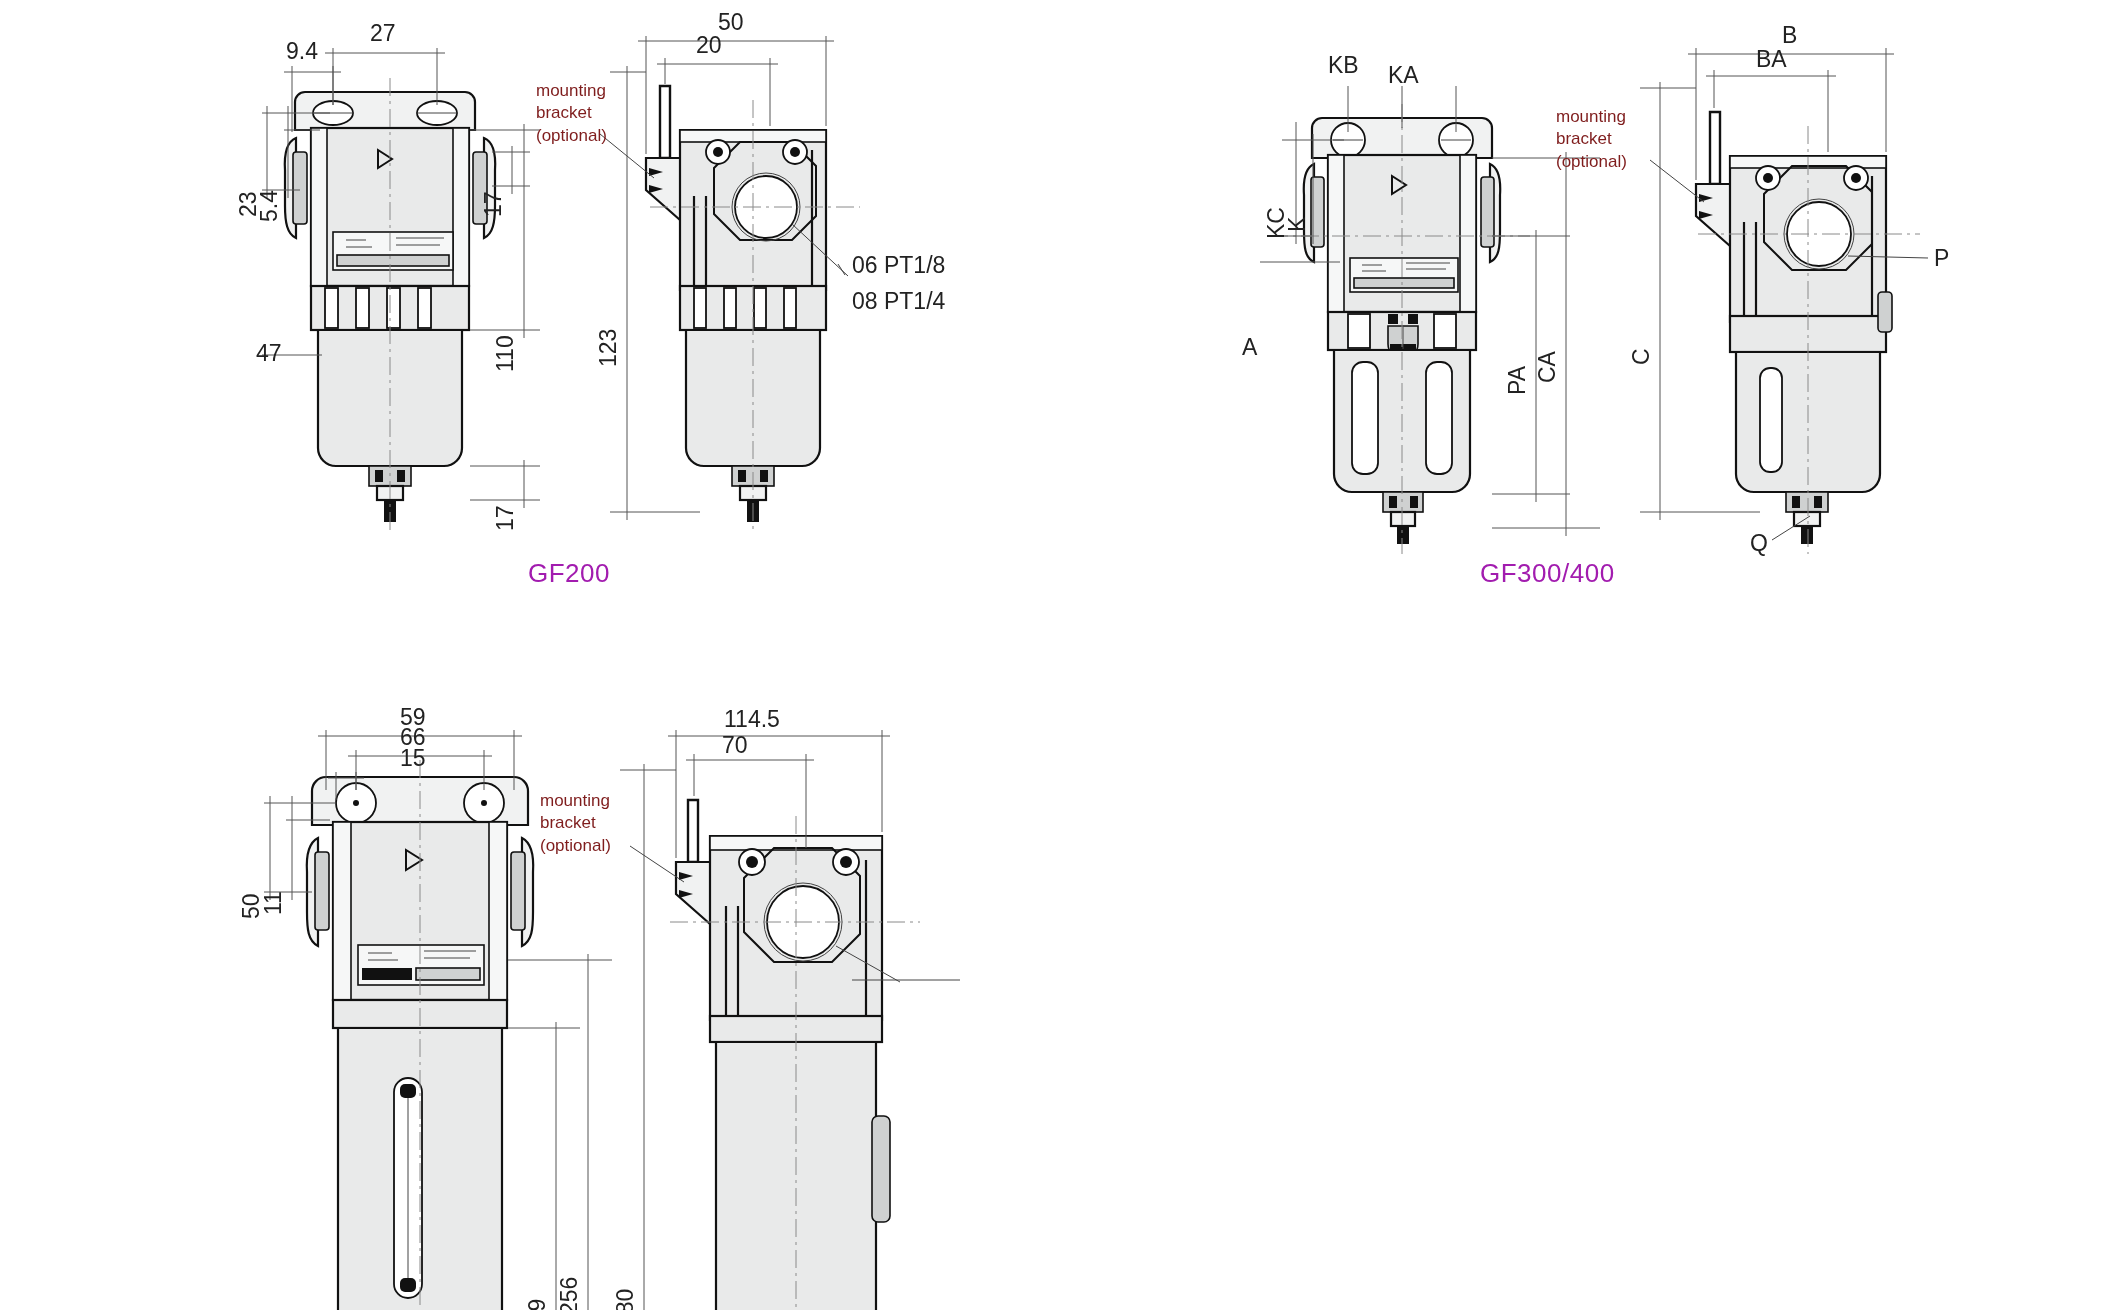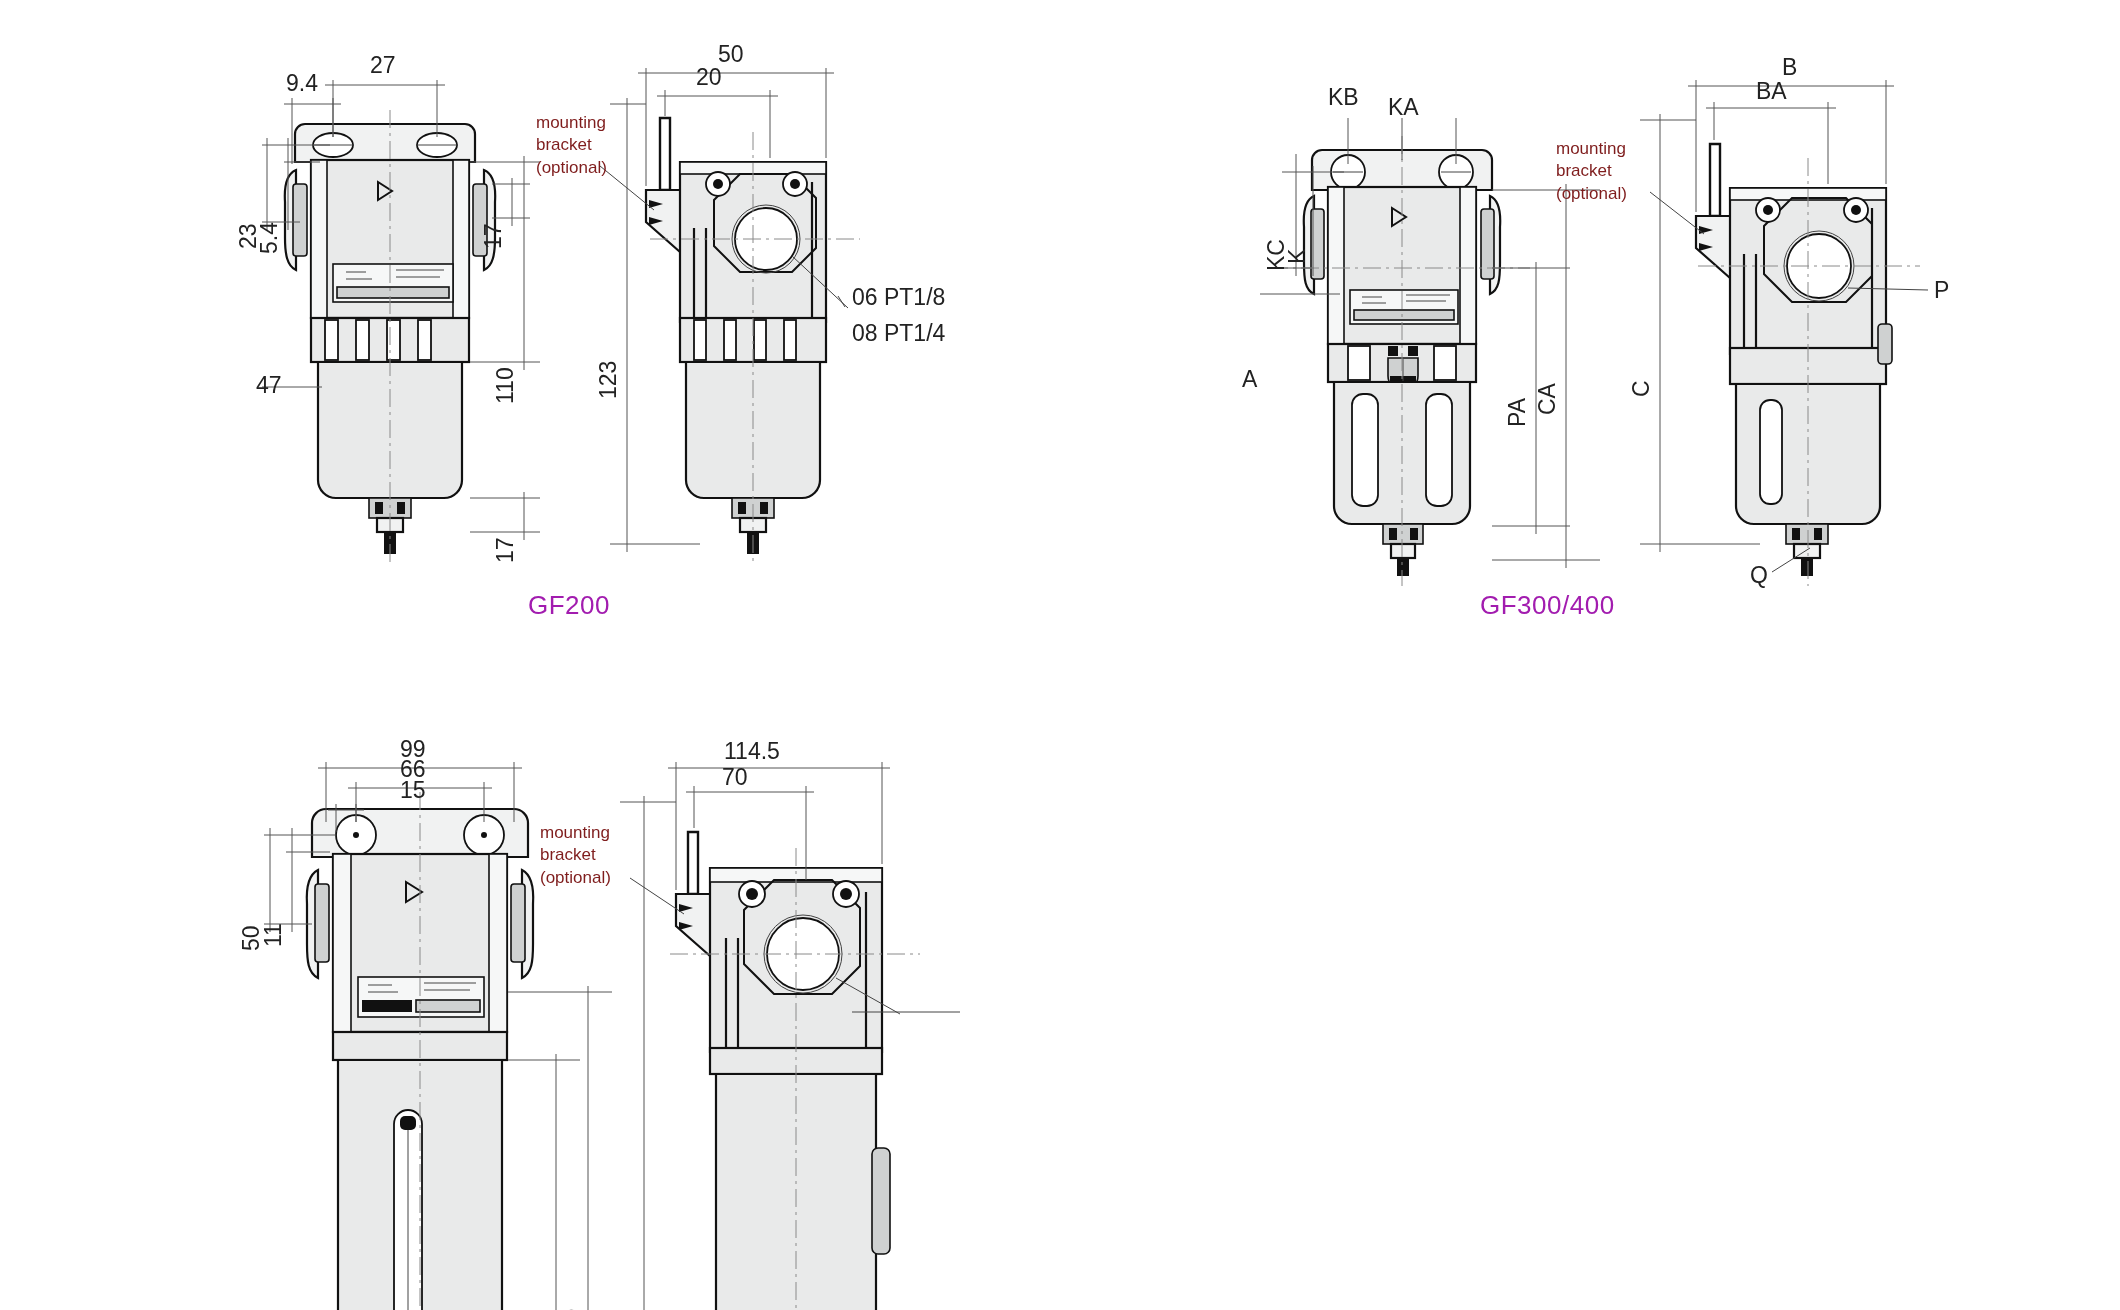--- a/index.html
+++ b/index.html
@@ -1,17 +1,17 @@
 <!DOCTYPE html>
 <html><head>
 <meta charset="utf-8">
 <style>
   html,body{margin:0;padding:0;background:#ffffff;}
   body{width:2120px;height:1310px;font-family:"Liberation Sans",sans-serif;color:#1a1a1a;overflow:hidden;}
-  .canvas{position:relative;width:2120px;height:929px;background:#fff;margin-top:32px;}
+  .canvas{position:relative;width:2120px;height:929px;background:#fff;}
   .panel{position:absolute;}
   .caption{position:absolute;font-size:26px;letter-spacing:.5px;color:#a21caf;font-family:"Liberation Sans",sans-serif;white-space:nowrap;}
   .dimtext{position:absolute;font-size:23px;color:#222;font-family:"Liberation Sans",sans-serif;white-space:nowrap;}
   .dimtext.v{transform-origin:left bottom;transform:rotate(-90deg);}
   .notetext{position:absolute;font-size:17px;color:#7f1d1d;line-height:1.32;white-space:nowrap;font-family:Liberation Sans, sans-serif;}
   .porttext{position:absolute;font-size:23px;color:#222;white-space:nowrap;font-family:"Liberation Sans",sans-serif;}
   svg{position:absolute;left:0;top:0;overflow:visible;}
   .ln{stroke:#111;fill:none;}
   .thin{stroke:#444;stroke-width:1;fill:none;}
   .dimline{stroke:#555;stroke-width:1;fill:none;}
@@ -421,21 +421,21 @@
       <line class="dimline" x1="620" y1="110" x2="676" y2="110"></line>
       <line class="dimline" x1="620" y1="882" x2="706" y2="882"></line>
       <line class="dimline" x1="644" y1="104" x2="644" y2="890"></line>
 
       <line class="thin" x1="630" y1="186" x2="684" y2="222"></line>
       <line class="thin" x1="836" y1="286" x2="900" y2="322"></line>
       <line class="thin" x1="852" y1="320" x2="960" y2="320"></line>
       <line class="thin" x1="400" y1="862" x2="370" y2="880"></line>
     </svg>
 
-    <div class="dimtext" style="left:400px;top:44px;">99</div>
+    <div class="dimtext" style="left:400px;top:44px;">59</div>
     <div class="dimtext" style="left:400px;top:64px;">66</div>
     <div class="dimtext" style="left:400px;top:85px;">15</div>
     <div class="dimtext v" style="left:265px;top:232px;">50</div>
     <div class="dimtext v" style="left:287px;top:228px;">11</div>
     <div class="dimtext v" style="left:551px;top:650px;">219</div>
     <div class="dimtext v" style="left:583px;top:628px;">256</div>
     <div class="dimtext" style="left:724px;top:46px;">114.5</div>
     <div class="dimtext" style="left:722px;top:72px;">70</div>
     <div class="dimtext v" style="left:639px;top:640px;">280</div>
 

